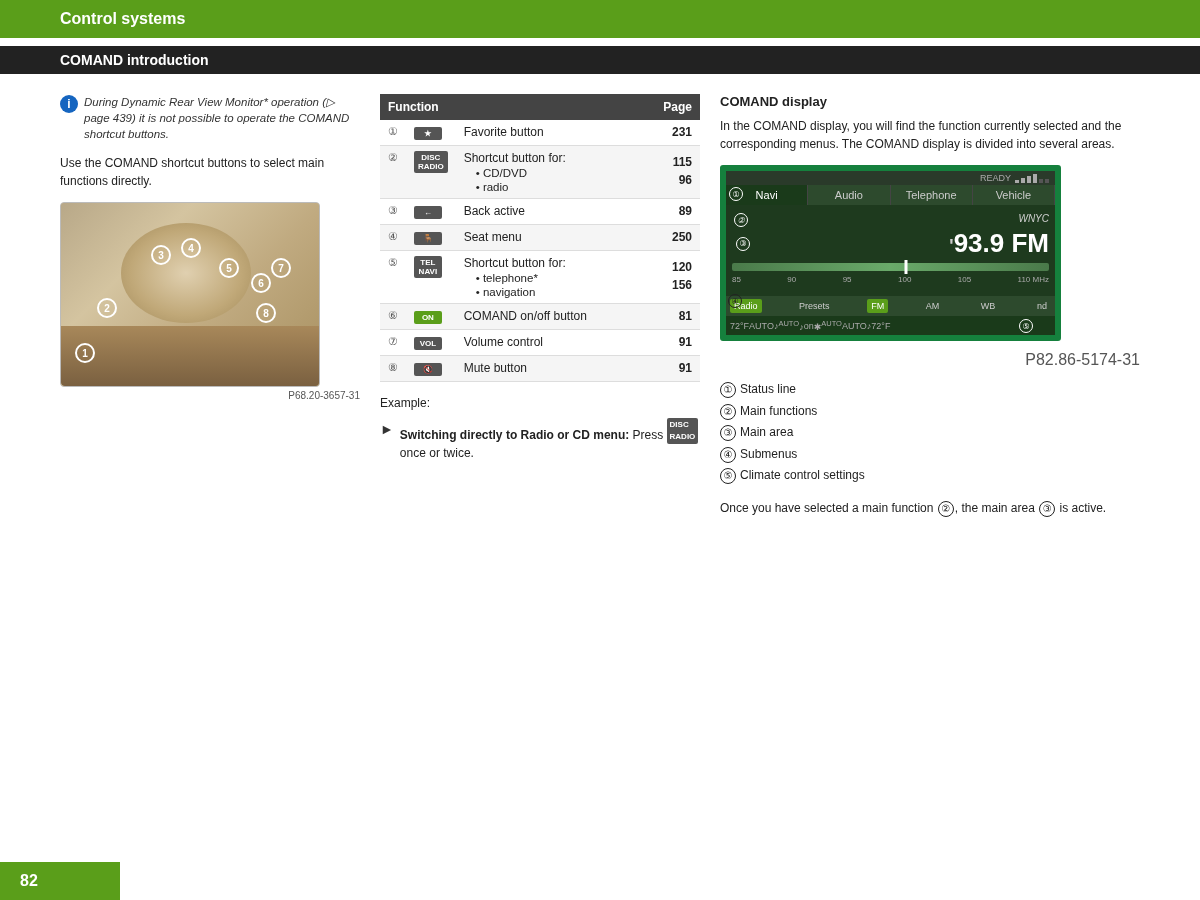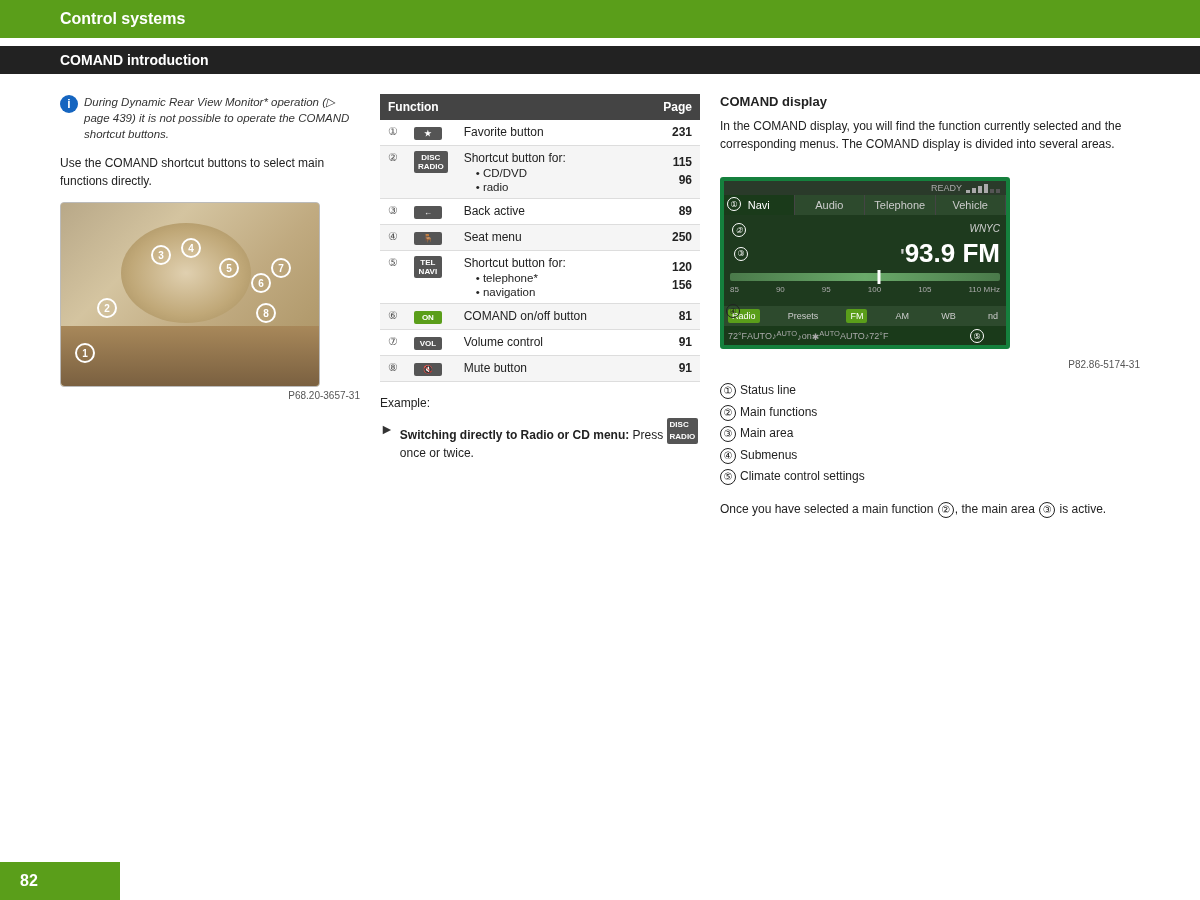--- a/index.html
+++ b/index.html
@@ -249,28 +249,28 @@
 
     .display-title {
       font-weight: bold;
       font-size: 13px;
       margin-bottom: 8px;
     }
 
     .display-text {
       font-size: 12px;
       line-height: 1.5;
-      margin-bottom: 24px;
+      margin-bottom: 12px;
     }
 
     
     .comand-display {
-      width: 290px;
+      width: 341px;
       background: #1a2a1a;
-      border: 4px solid #15803d;
+      border: 6px solid #15803d;
       border-radius: 3px;
       margin-bottom: 10px;
       overflow: hidden;
     }
 
     .display-top-bar {
       background: #2a3a2a;
       padding: 2px 6px;
       display: flex;
       justify-content: flex-end;
@@ -381,21 +381,21 @@
       position: relative;
     }
 
     .climate-item {
       font-size: 9px;
       color: #aaa;
       text-align: center;
     }
 
     .display-img-label {
-      font-size: 10px;
+      font-size: 16px;
       color: #555;
       text-align: right;
       margin-top: 6px;
       margin-bottom: 10px;
     }
 
     .legend-list {
       list-style: none;
       font-size: 12px;
       line-height: 1.8;

